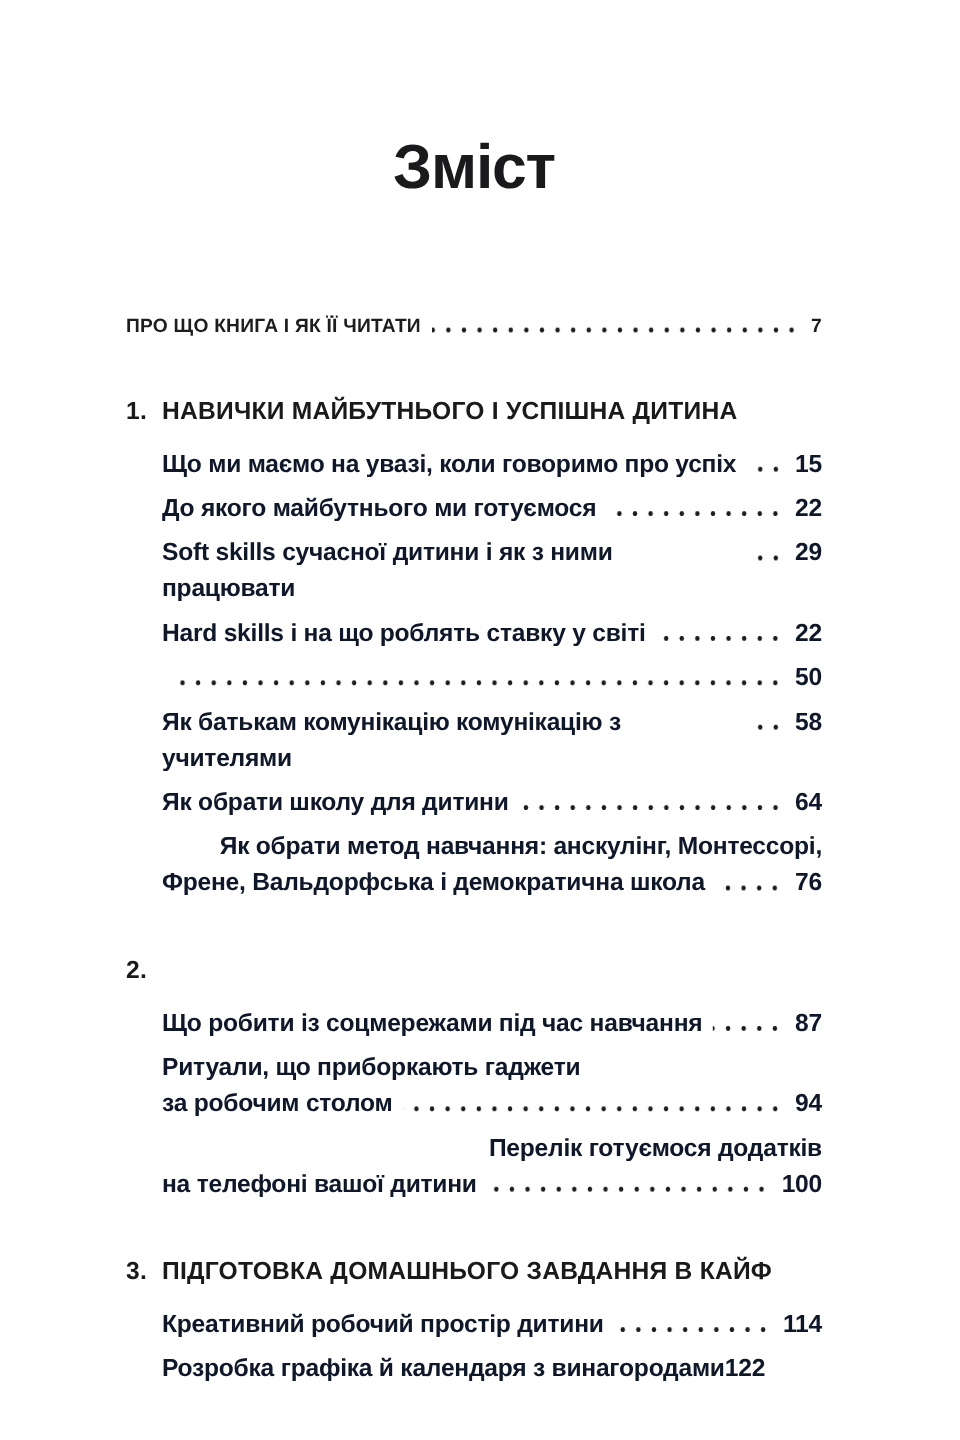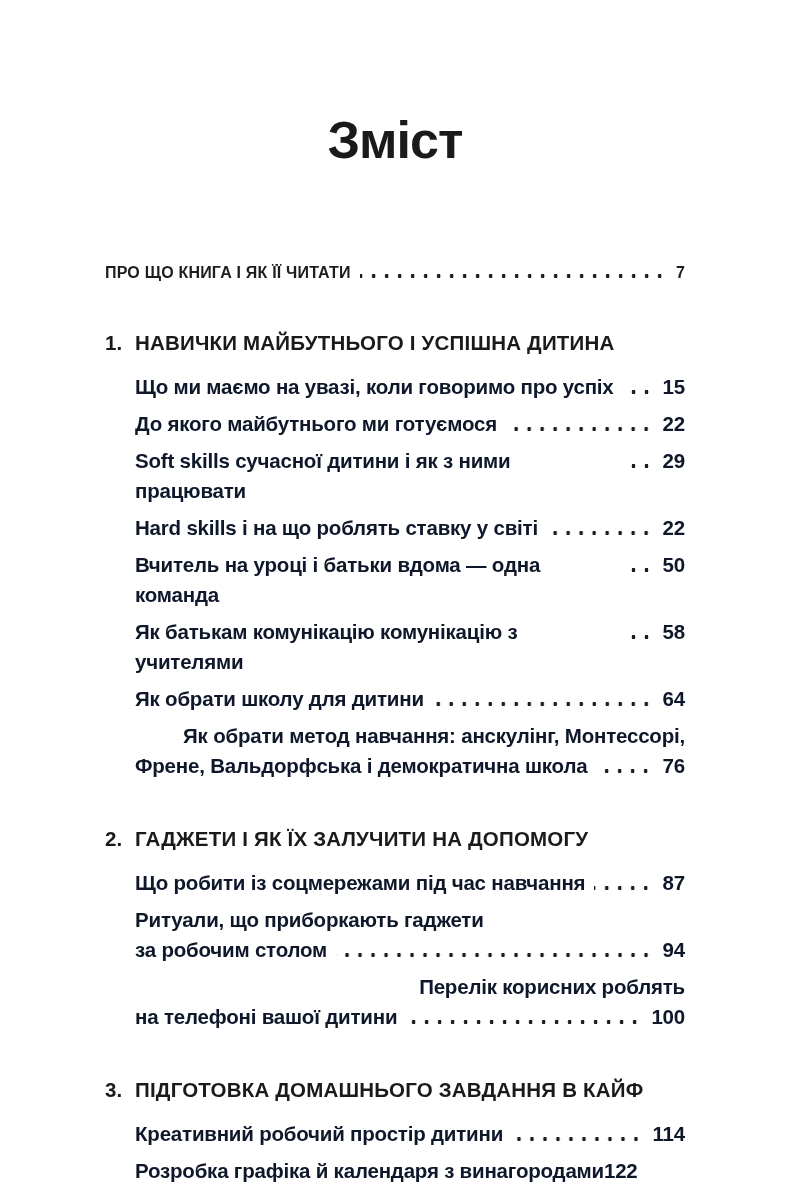--- a/index.html
+++ b/index.html
@@ -107,21 +107,20 @@
           <span>Soft skills сучасної дитини і як з ними працювати</span>
           <span class="leader"></span>
           <span class="pg">29</span>
         </div>
         <div class="entry row">
           <span>Hard skills і на що роблять ставку у світі</span>
           <span class="leader"></span>
           <span class="pg">22</span>
         </div>
         <div class="entry row">
-          <span>Вчитель на уроці і батьки вдома — одна команда</span>
           <span class="leader"></span>
           <span class="pg">50</span>
         </div>
         <div class="entry row">
           <span>Як батькам комунікацію комунікацію з учителями</span>
           <span class="leader"></span>
           <span class="pg">58</span>
         </div>
         <div class="entry row">
           <span>Як обрати школу для дитини</span>
@@ -135,38 +134,37 @@
             <span class="leader"></span>
             <span class="pg">76</span>
           </div>
         </div>
       </div>
     </div>
 
     <div class="section">
       <div class="section-heading">
         <span class="section-number">2.</span>
-        <span>ГАДЖЕТИ І ЯК ЇХ ЗАЛУЧИТИ НА ДОПОМОГУ</span>
       </div>
       <div class="entries">
         <div class="entry row">
           <span>Що робити із соцмережами під час навчання</span>
           <span class="leader"></span>
           <span class="pg">87</span>
         </div>
         <div class="entry">
           <div>Ритуали, що приборкають гаджети</div>
           <div class="row">
             <span>за робочим столом</span>
             <span class="leader"></span>
             <span class="pg">94</span>
           </div>
         </div>
         <div class="entry">
-          <div>Перелік корисних роблять</div>
+          <div>Перелік готуємося додатків</div>
           <div class="row">
             <span>на телефоні вашої дитини</span>
             <span class="leader"></span>
             <span class="pg">100</span>
           </div>
         </div>
       </div>
     </div>
 
     <div class="section">

